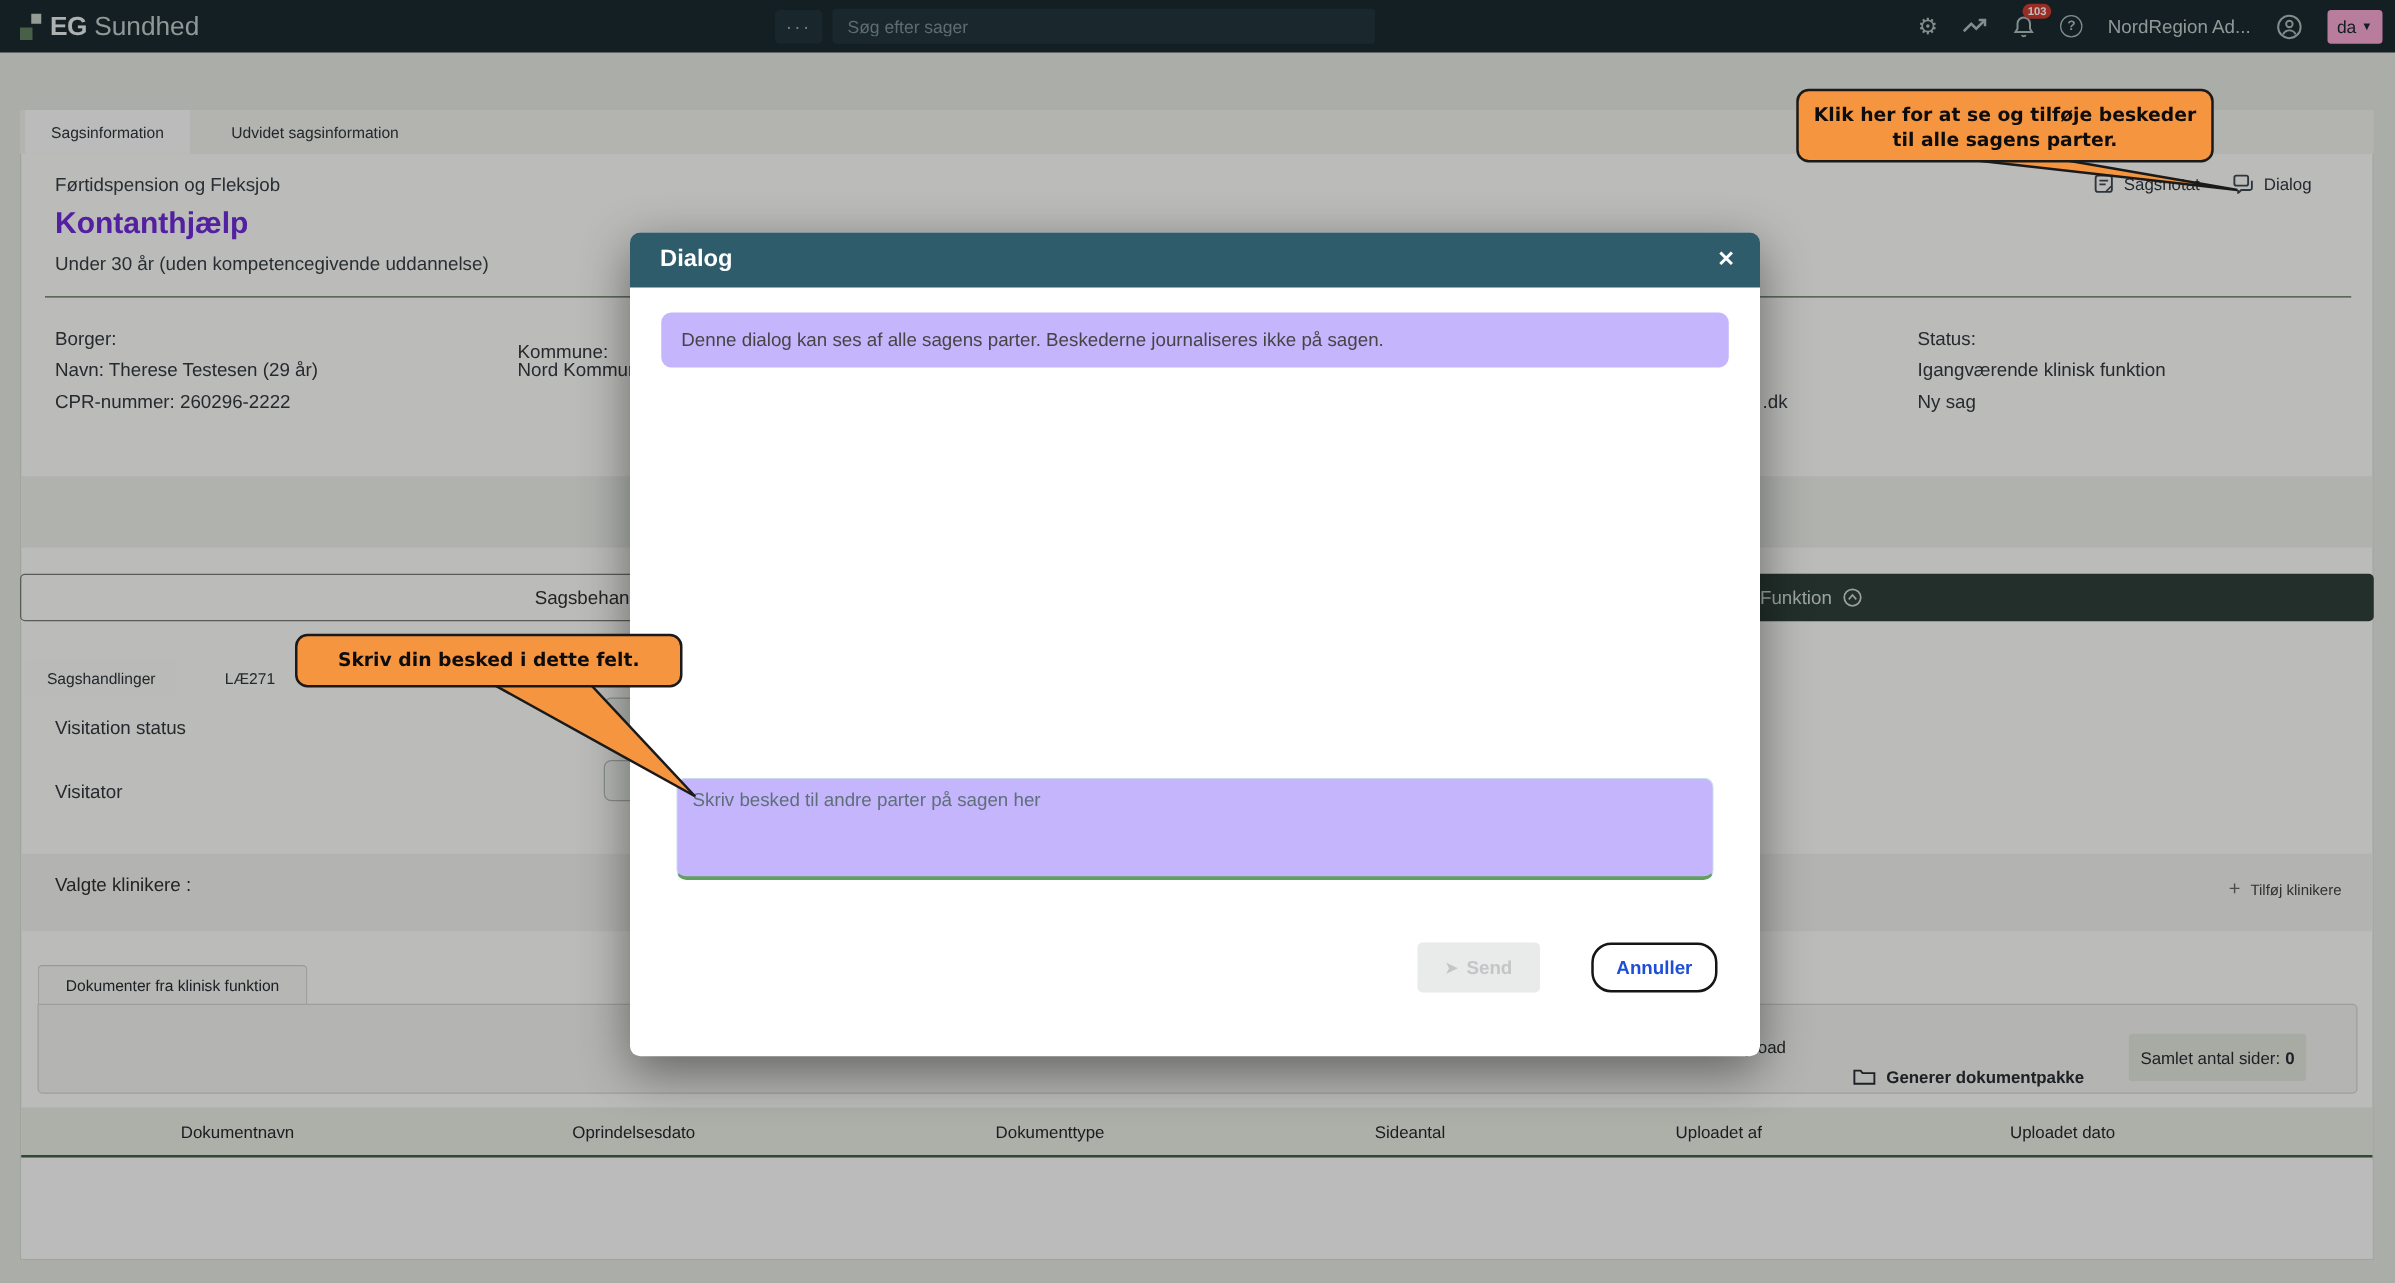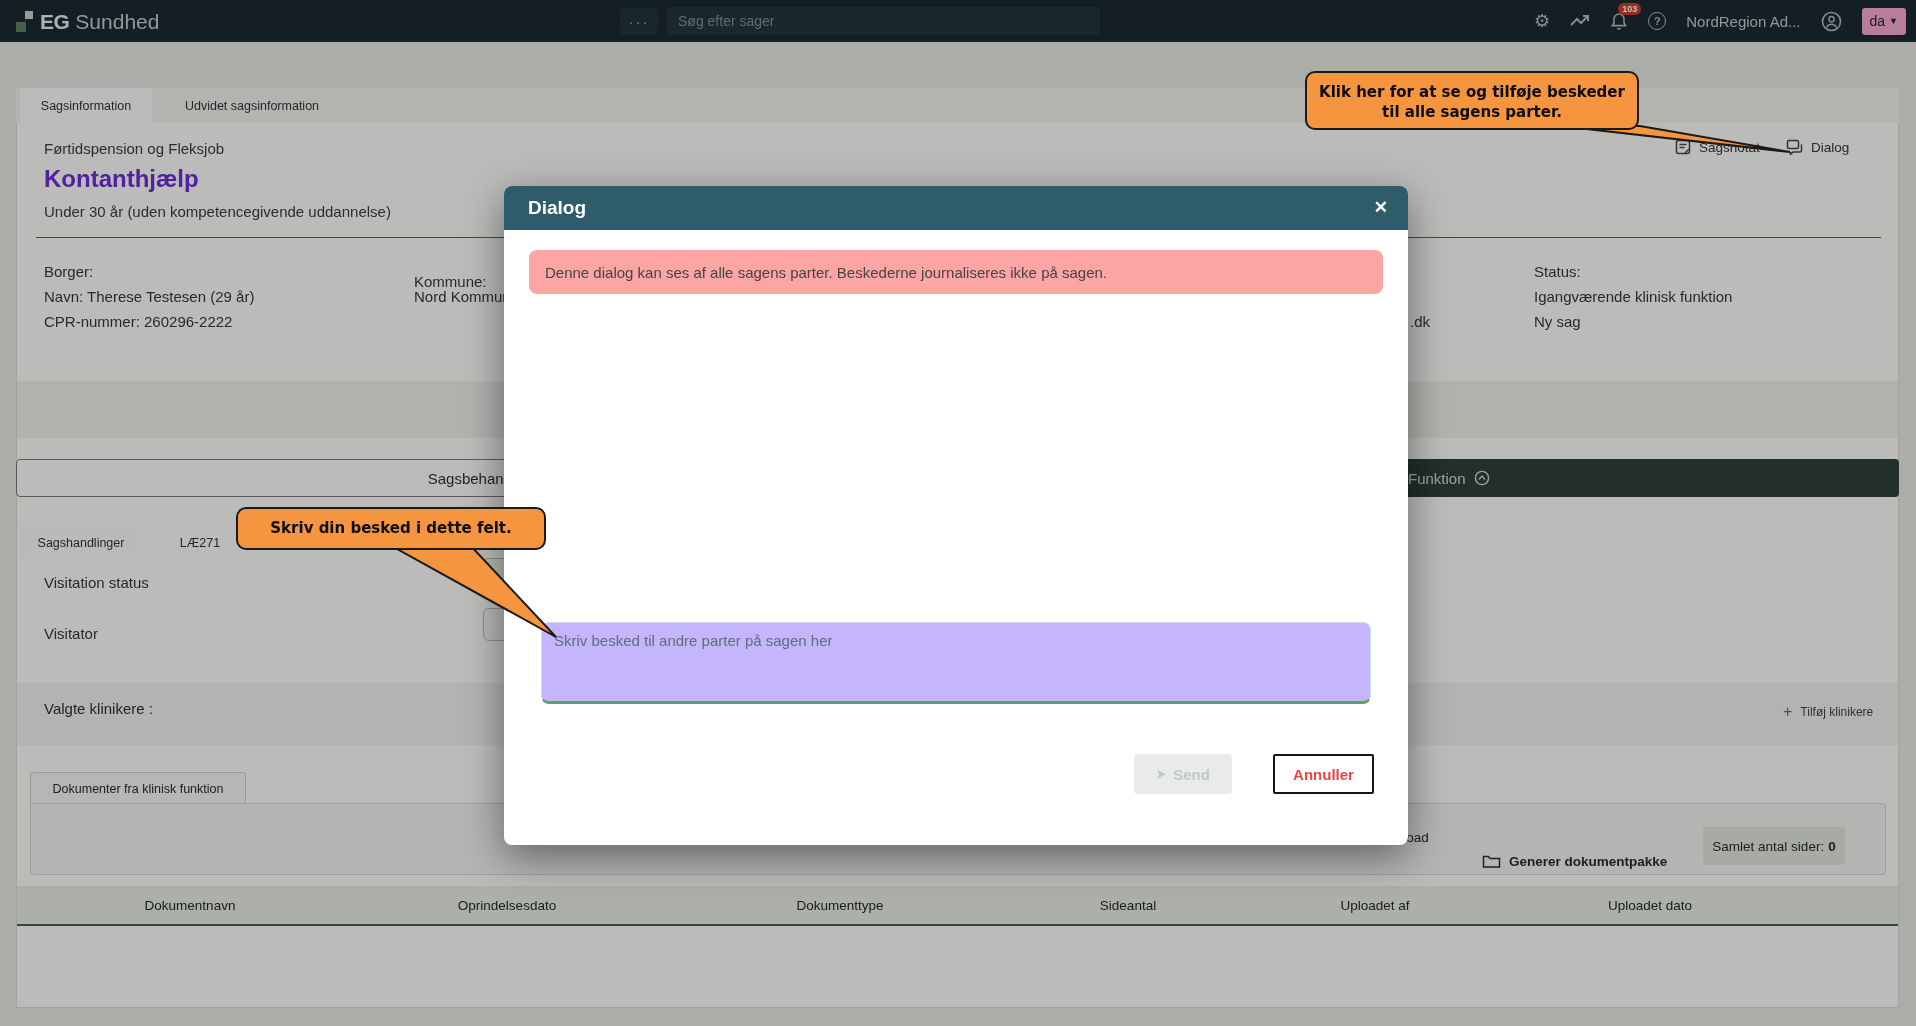--- a/index.html
+++ b/index.html
@@ -96,41 +96,41 @@
              background:rgba(10,10,10,0.27); z-index:10; }
 
   
   .modal { position:absolute; left:504px; top:186px; width:904px; height:659px; background:#ffffff;
            border-radius:8px; z-index:20; box-shadow:0 12px 40px rgba(0,0,0,0.45); }
   .modal-hdr { position:absolute; left:0; top:0; width:904px; height:44px; background:#2e5c6a;
                border-radius:8px 8px 0 0; display:flex; align-items:center; }
   .modal-title { margin-left:24px; color:#ffffff; font-size:19px; font-weight:600; }
   .modal-close { position:absolute; right:20px; top:11px; color:#ffffff; font-size:17px;
                  font-weight:bold; cursor:pointer; }
-  .modal-info { position:absolute; left:25px; top:64px; width:854px; height:44px; background:#fca5a5;
+  .modal-info { position:absolute; left:25px; top:64px; width:854px; height:44px; background:#c4b5fd;
                 border-radius:8px; display:flex; align-items:center; padding:0 16px;
                 font-size:15px; color:#454545; }
   .msg-area { position:absolute; left:37px; top:436px; width:830px; height:82px; background:#c4b5fd;
               border:1px solid #c8dde9; border-bottom:3px solid #61a05e; border-radius:8px;
               padding:9px 12px; font-size:15px; color:#333; resize:none; outline:none;
               font-family:"Liberation Sans", sans-serif; }
   .msg-area::placeholder { color:#5f6f78; opacity:1; }
   .btn-send { position:absolute; left:630px; top:568px; width:98px; height:40px; background:#e9eaea;
               border:none; border-radius:4px; color:#c1c6c6; font-size:15px; font-weight:bold;
               display:flex; align-items:center; justify-content:center; gap:7px;
               font-family:"Liberation Sans", sans-serif; }
   .btn-cancel { position:absolute; left:769px; top:568px; width:101px; height:40px; background:#ffffff;
-                border:2px solid #151515; border-radius:2px; color:#ef4444; font-size:15px;
+                border:2px solid #151515; border-radius:16px; color:#1d4ed8; font-size:15px;
                 font-weight:bold; cursor:pointer; font-family:"Liberation Sans", sans-serif; }
 
   
   .callout { position:absolute; background:#f6953f; border:2px solid #1a1a1a; border-radius:10px;
              color:#0d0d0d; font-weight:bold; font-size:15px; text-align:center; z-index:30;
              font-family:"DejaVu Sans", sans-serif; }
-  .callout-1 { left:1305px; top:71px; width:334px; height:59px; padding-top:9px; line-height:20px; }
+  .callout-1 { left:1437px; top:71px; width:334px; height:59px; padding-top:9px; line-height:20px; }
   .callout-2 { left:236px; top:507px; width:310px; height:43px; line-height:39px; }
   .tail { position:absolute; z-index:29; }
 
   svg { display:block; }
 </style>
 </head>
 <body>
 
 <div id="screen">
 

